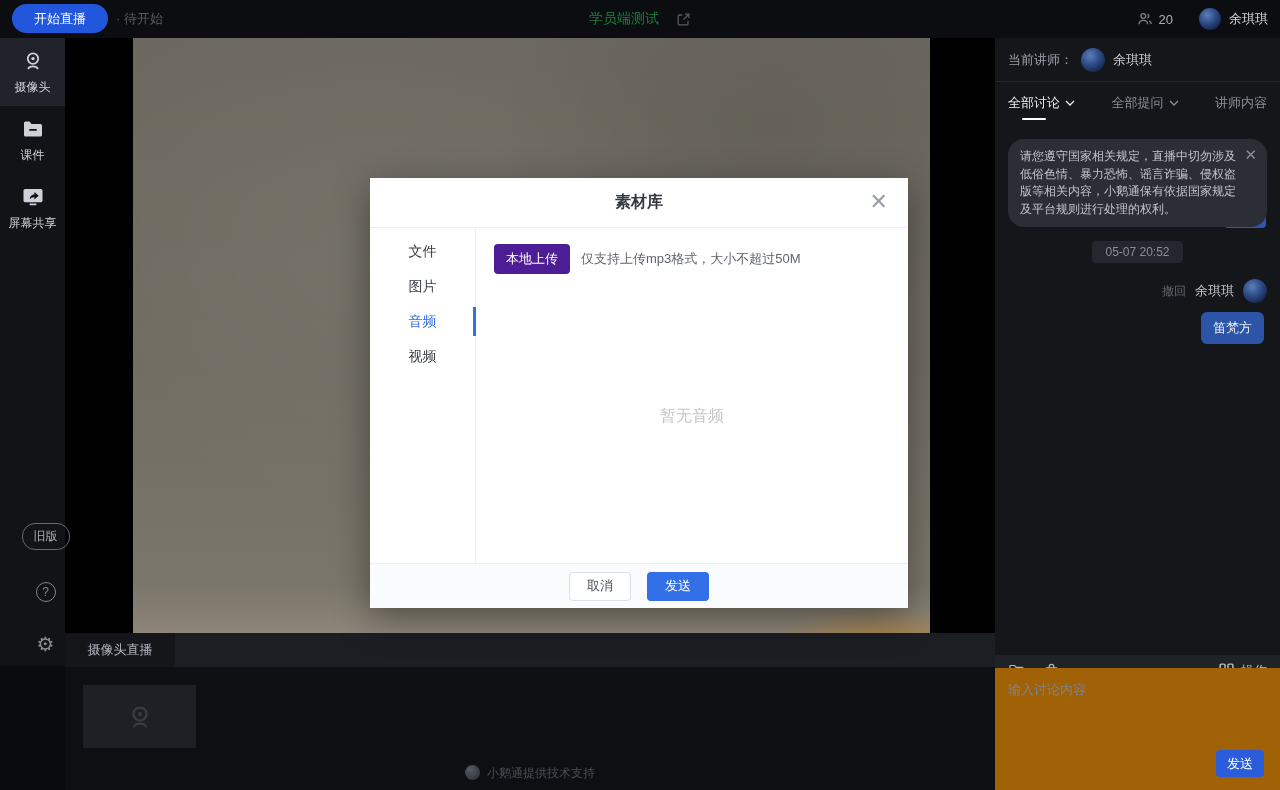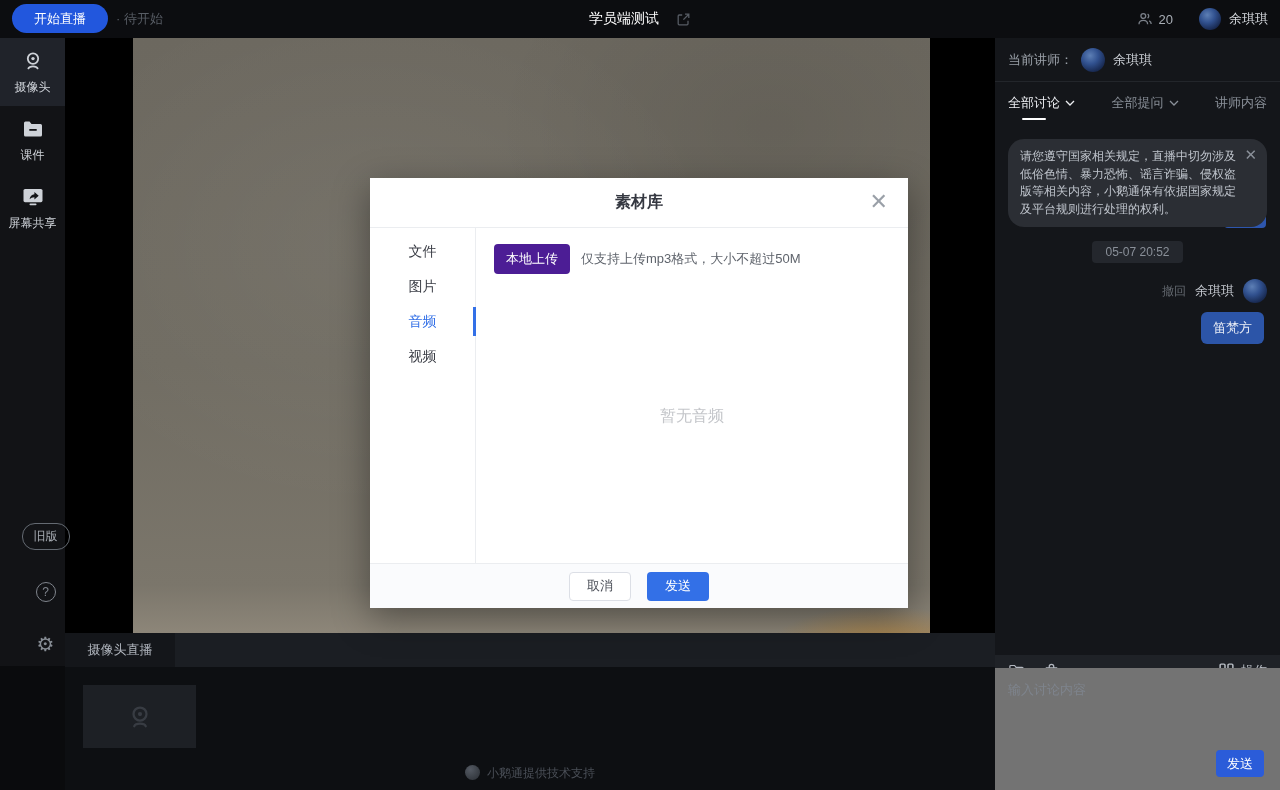--- a/index.html
+++ b/index.html
@@ -6,21 +6,21 @@
   html,body { width:1280px; height:790px; background:#000; }
   body { font-family:"Liberation Sans","DejaVu Sans",sans-serif; }
   .app { position:relative; width:1280px; height:790px; overflow:hidden; background:#0a0b0d; }
 
   
   .topbar { position:absolute; top:0; left:0; width:1280px; height:38px; background:#0c0d10; z-index:30; }
   .start-btn { position:absolute; left:12px; top:4px; height:29px; padding:0 22px; border:none;
     border-radius:15px; background:#2257dd; color:#fff; font-size:13px; cursor:pointer; }
   .live-status { position:absolute; left:116px; top:0; line-height:38px; color:#585d65; font-size:13px; }
   .room-title { position:absolute; left:0; right:0; top:0; height:38px; display:flex; align-items:center;
-    justify-content:center; gap:17px; color:#ffffff; font-size:14px; pointer-events:none; }
+    justify-content:center; gap:17px; color:#15803d; font-size:14px; pointer-events:none; }
   .room-title .link-ic { color:#565b63; display:flex; pointer-events:auto; }
   .topbar-right { position:absolute; right:12px; top:0; height:38px; display:flex; align-items:center; gap:8px; }
   .viewers { display:flex; align-items:center; gap:6px; color:#a9aeb6; font-size:13px; margin-right:18px; }
   .viewers .ppl { color:#7b8089; display:flex; }
   .avatar { width:22px; height:22px; border-radius:50%;
     background: radial-gradient(circle at 38% 32%, #5d7fb5 0%, #31518f 38%, #1a2c55 72%, #0d1530 100%); }
   .topbar-user { color:#d5d8dd; font-size:13px; }
 
   
   .sidebar { position:absolute; top:38px; left:0; width:65px; height:628px; background:#121316; z-index:20; }
@@ -85,21 +85,21 @@
   .msg-sender { color:#c4c8cf; font-size:13px; }
   .msg-row .avatar { width:24px; height:24px; }
   .msg-bubble { margin:9px 16px 0 auto; width:fit-content; background:#2c55a8; color:#e9edf5; font-size:13px;
     padding:7px 12px; border-radius:6px; }
 
   .panel-toolbar { position:absolute; left:0; right:0; top:617px; height:31px; background:#1f2227;
     display:flex; align-items:center; padding:0 13px; gap:18px; color:#b3b8c0; }
   .panel-toolbar svg { width:17px; height:17px; display:block; cursor:pointer; }
   .toolbar-right { margin-left:auto; display:flex; align-items:center; gap:6px; font-size:13px;
     color:#b8bdc4; cursor:pointer; }
-  .input-area { position:absolute; left:0; right:0; top:630px; bottom:0; background:#737373; }
+  .input-area { position:absolute; left:0; right:0; top:630px; bottom:0; background:#a16207; }
   .chat-input { width:100%; height:70px; background:transparent; border:none; outline:none; resize:none;
     padding:13px 13px; color:#d3d7dd; font-size:13px; font-family:inherit; }
   .chat-input::placeholder { color:#7e848d; }
   .send-btn { position:absolute; right:16px; bottom:13px; width:48px; height:27px; background:#2b5cd9;
     border:none; border-radius:4px; color:#fff; font-size:13px; cursor:pointer; }
 
   
   .modal { position:absolute; left:370px; top:178px; width:538px; height:430px; background:#fff;
     box-shadow:0 10px 34px rgba(0,0,0,.38); z-index:40; }
   .modal-header { position:relative; height:50px; border-bottom:1px solid #ebedf0; display:flex;

